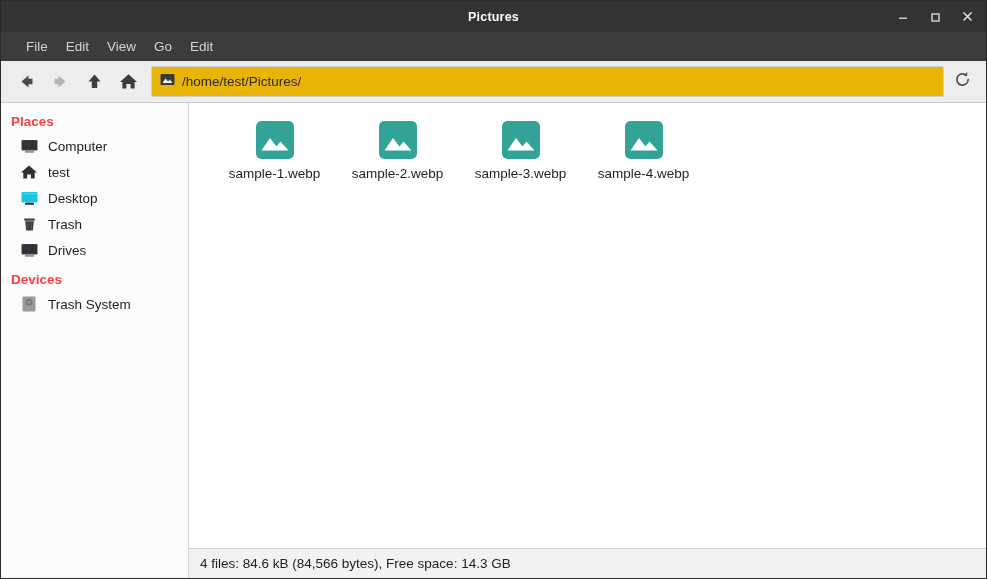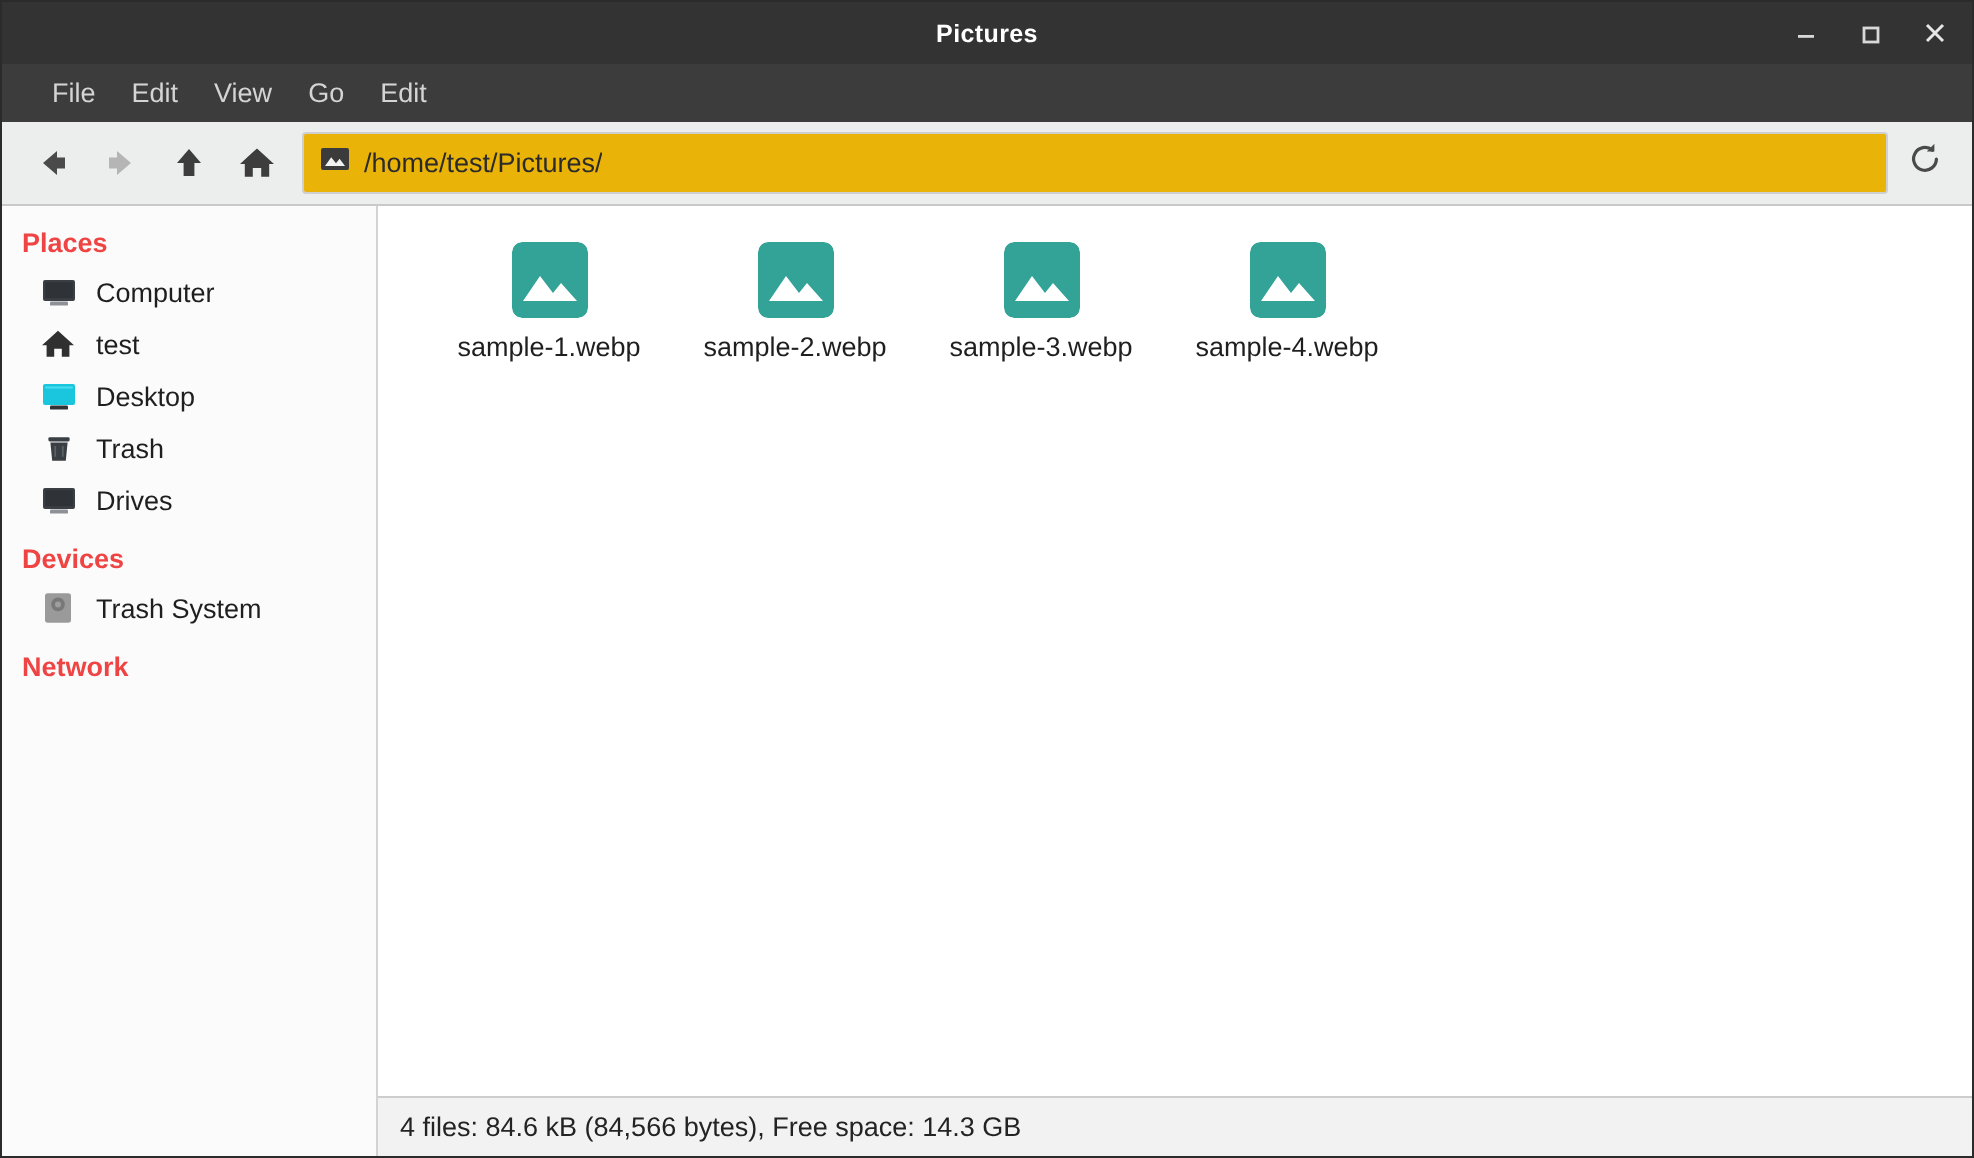--- a/index.html
+++ b/index.html
@@ -392,21 +392,20 @@
         <span class="ico">
           <svg width="18" height="18" viewBox="0 0 18 18">
             <rect x="2.5" y="1.6" width="13" height="14.8" rx="1.4" fill="#9a9a9a"></rect>
             <circle cx="9" cy="7.2" r="3.4" fill="#787878"></circle>
             <circle cx="9" cy="7.2" r="1.5" fill="#9e9e9e"></circle>
           </svg>
         </span>
         <span class="lbl">Trash System</span>
       </div>
 
-      <div class="side-group-title" style="padding-top:9px;">Network</div>
 
 
     </div>
 
     <div class="content-col">
 
       <div class="file-area">
 
         <div class="file-cell">
           <span class="file-icon">

